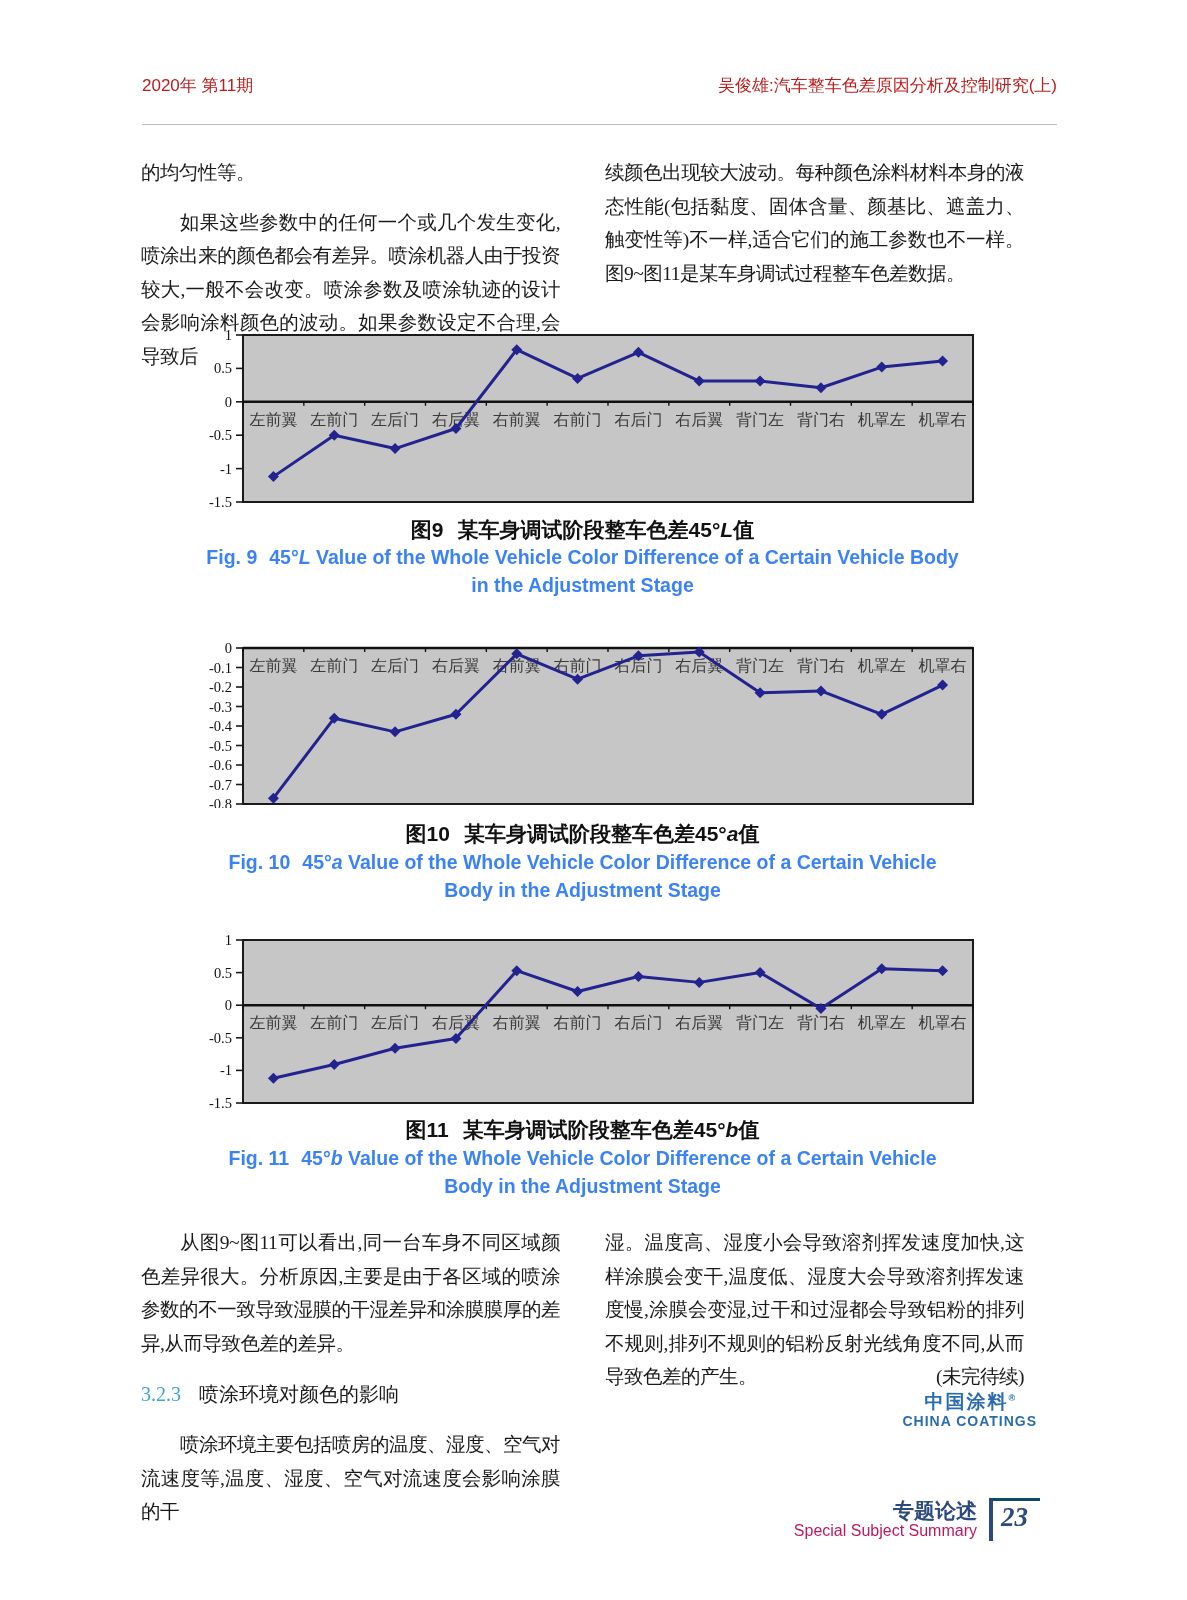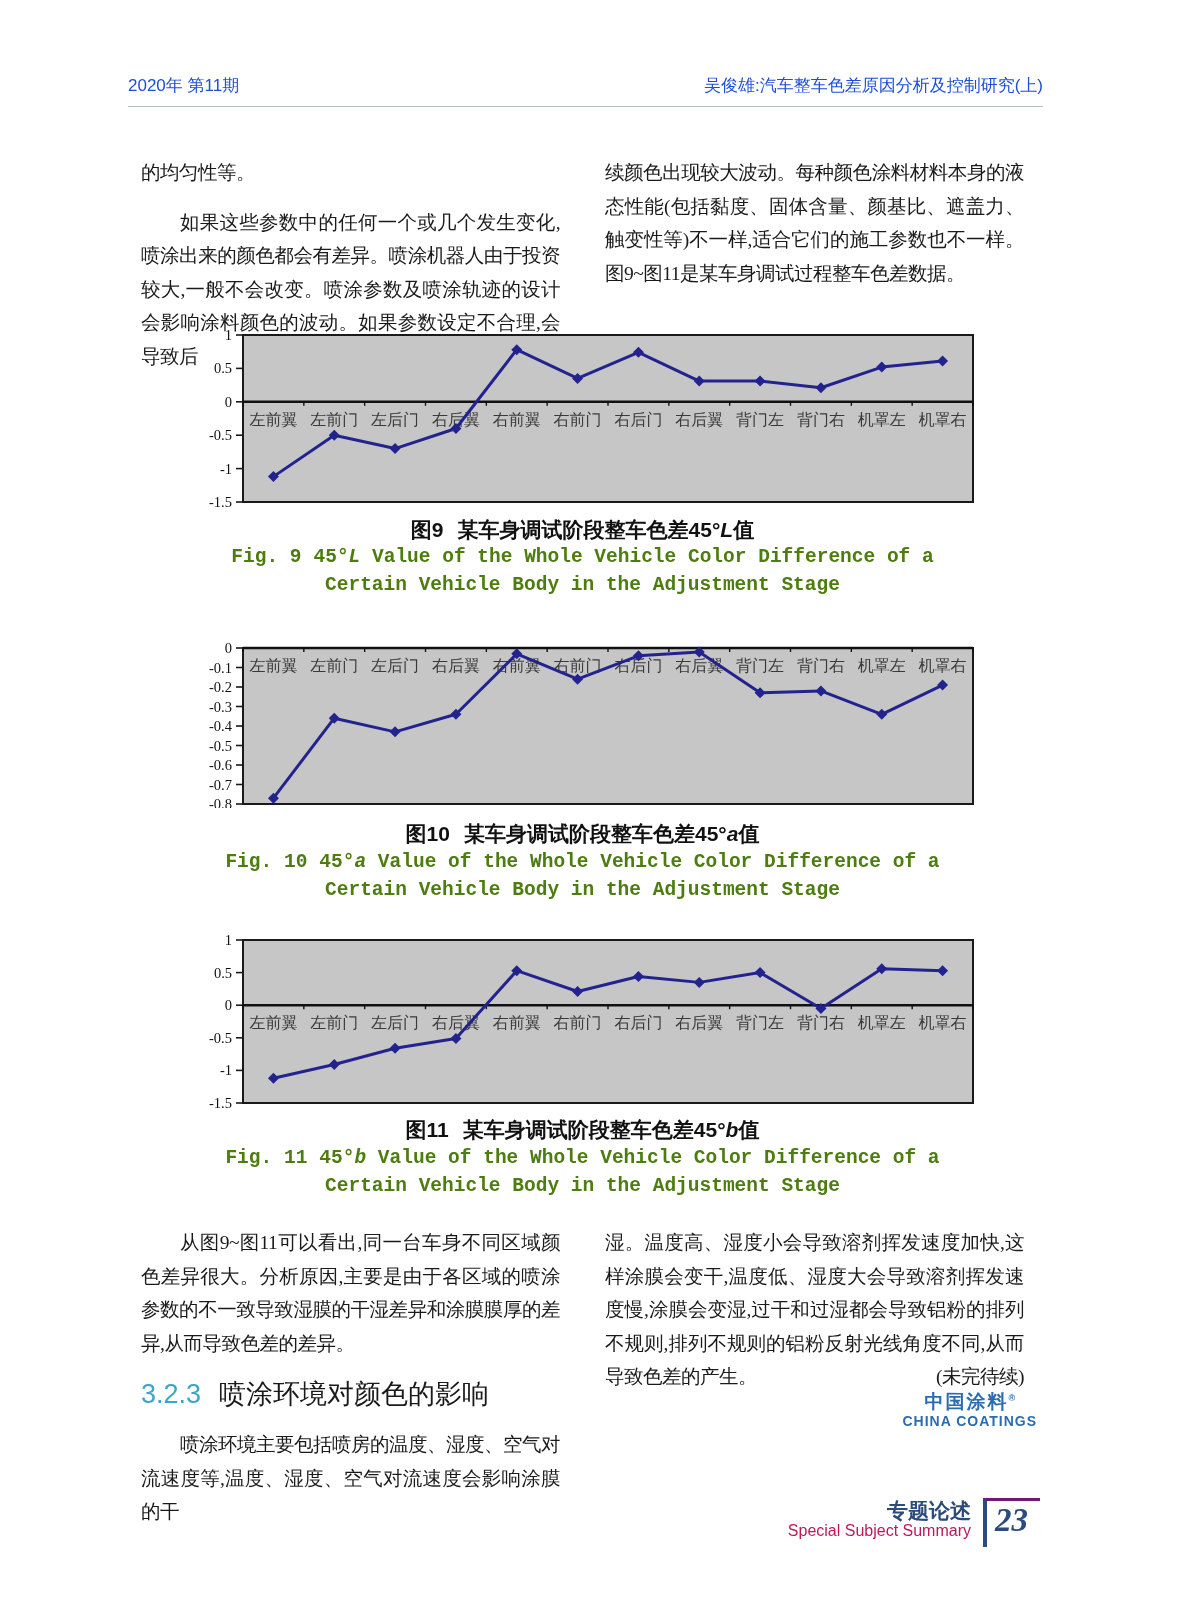--- a/index.html
+++ b/index.html
@@ -3,69 +3,69 @@
 <meta charset="utf-8">
 <style>
   html,body { margin:0; padding:0; background:#e8e8e8; }
   .page {
     position:relative; width:1187px; height:1600px; background:#ffffff;
     margin:0 auto; overflow:hidden;
     font-family:"Liberation Serif","DejaVu Serif",serif; color:#1a1a1a;
   }
   
   .header {
-    position:absolute; top:74px; left:128px; width:915px;
+    position:absolute; top:74px; left:142px; width:915px;
     display:flex; justify-content:space-between; align-items:flex-end;
     font-family:"Liberation Sans","DejaVu Sans",sans-serif;
-    font-size:17px; color:#1d4ed8; padding-bottom:9px;
+    font-size:17px; color:#b91c1c; padding-bottom:27px;
     border-bottom:1px solid #b9bec4;
   }
   
   .cols { position:absolute; left:125px; width:915px; display:flex; gap:13px; }
   .col { flex:1; font-size:19.5px; line-height:33.5px; text-align:justify; letter-spacing:-0.5px; }
   .col p { margin:16px; }
   p.ind { text-indent:2em; }
   .intro { top:140px; }
   .bottom { top:1210px; }
   .rel { position:relative; }
   .tbc { position:absolute; right:0; bottom:0; }
-  .sec-head { font-family:Liberation Sans, sans-serif; font-size:27px; line-height:36px; margin:2px 0 0; letter-spacing:0; }
+  .sec-head { font-family:Liberation Serif, serif; font-size:20px; line-height:36px; margin:2px 0 0; letter-spacing:0; }
   .sec-num { color:#3ba5cc; margin-right:18px; }
   
   .chart-svg { position:absolute; left:185px; }
   #chart0 { top:328px; }
   #chart1 { top:640px; }
   #chart2 { top:928px; }
   
   .caption { position:absolute; left:125px; width:915px; text-align:center; }
   .cap-zh { font-family:"Liberation Sans","DejaVu Sans",sans-serif; font-weight:700; font-size:21px; color:#111; }
   .cap-zh .cap-fig { margin-right:14px; }
-  .cap-en { font-family:Liberation Mono, monospace; font-weight:700; font-size:19.5px; line-height:28px; color:#4d7c0f; }
+  .cap-en { font-family:Liberation Sans, sans-serif; font-weight:700; font-size:19.5px; line-height:28px; color:#3b82f6; }
   .cap-en-inner { max-width:760px; margin:0 auto; }
   .cap-en .cap-fig { margin-right:12px; }
   .cap-var { font-style:italic; }
   #cap0 { top:516px; }  #capen0 { top:543px; }
   #cap1 { top:820px; }  #capen1 { top:848px; }
   #cap2 { top:1116px; } #capen2 { top:1144px; }
   
   .logo { position:absolute; top:1388px; right:150px; text-align:center; color:#2a6cb0;
           font-family:"Liberation Sans","DejaVu Sans",sans-serif; }
   .logo-zh { font-size:19px; font-weight:700; letter-spacing:2px; line-height:20px; }
   .logo-reg { font-size:9px; vertical-align:super; letter-spacing:0; }
   .logo-en { font-size:14px; font-weight:700; letter-spacing:1px; margin-top:1px; }
   
   .footer { position:absolute; top:1498px; right:147px; display:flex; align-items:flex-start; gap:12px; }
   .footer-titles { text-align:right; font-family:"Liberation Sans","DejaVu Sans",sans-serif; }
   .footer-zh { font-weight:700; font-size:21px; color:#2b4a7d; line-height:25px; }
   .footer-en { font-size:16px; color:#be185d; line-height:16px; }
   .pagenum {
-    border-top:3px solid #701a75; border-left:4px solid #2b4a7d;
+    border-top:3px solid #0c4a6e; border-left:4px solid #2b4a7d;
     padding:1px 12px 8px 8px;
     font-family:"Liberation Serif","DejaVu Serif",serif;
-    font-style:italic; font-weight:700; font-size:33px; color:#2b4a7d;
+    font-style:italic; font-weight:700; font-size:27px; color:#2b4a7d;
   }
 </style>
 </head>
 <body>
 
 <div class="page">
 
   <div class="header">
     <span>2020年 第11期</span>
     <span>吴俊雄:汽车整车色差原因分析及控制研究(上)</span>

